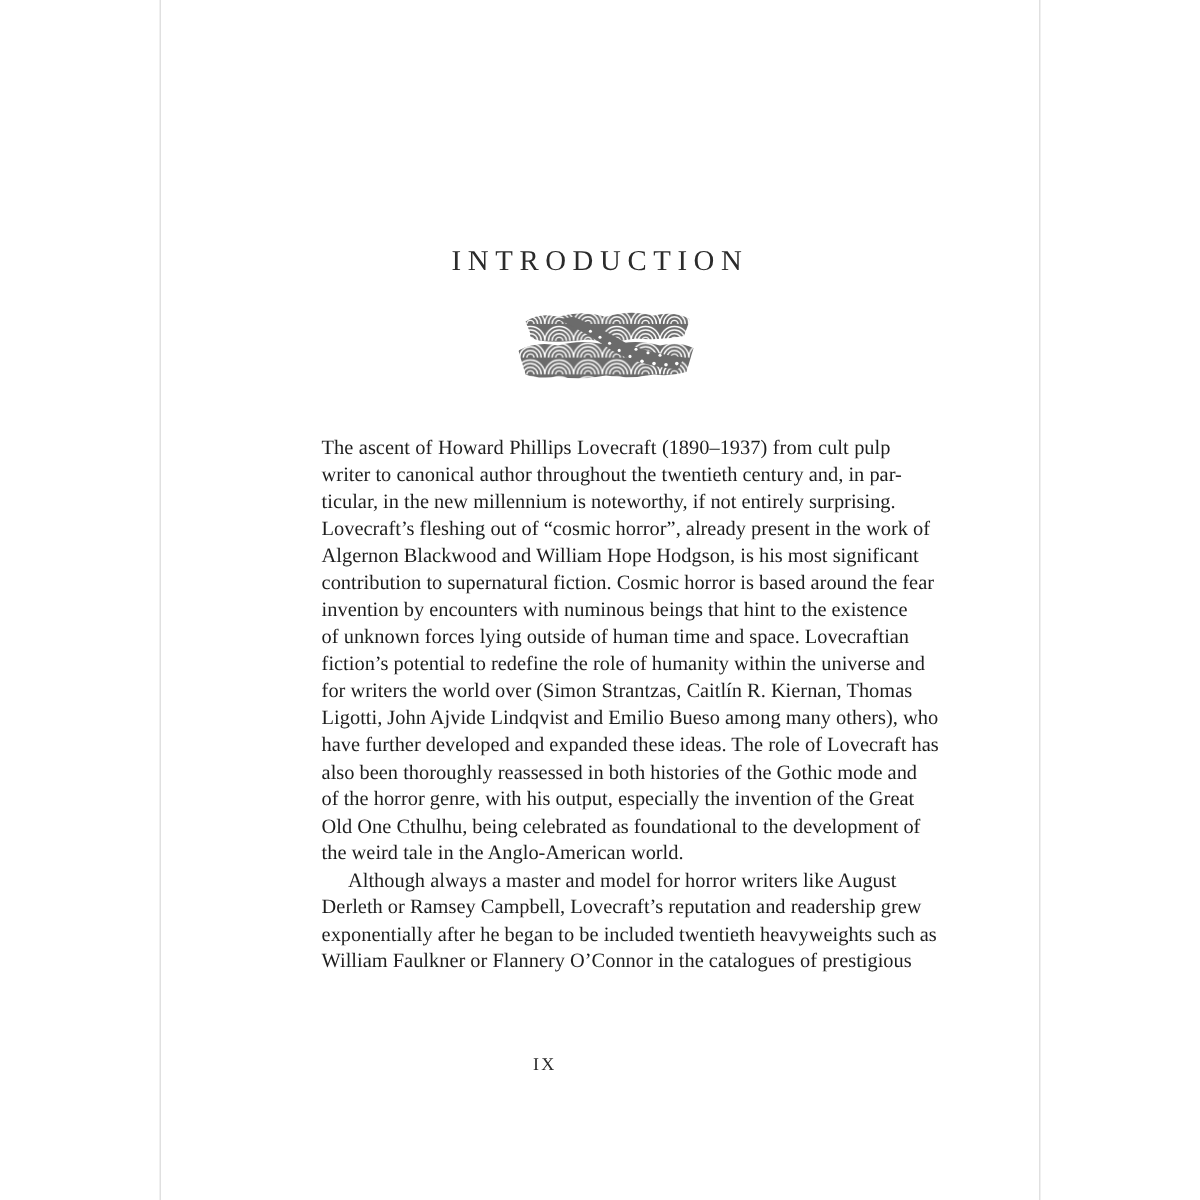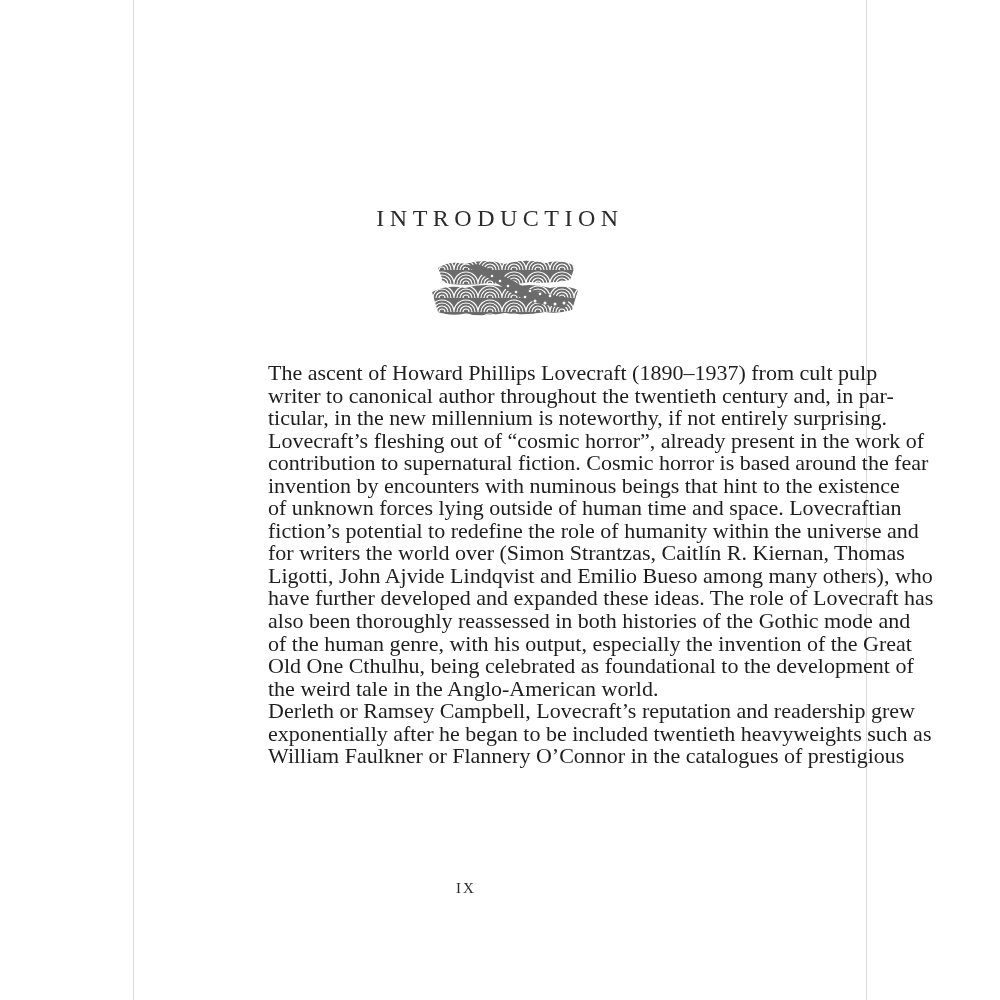--- a/index.html
+++ b/index.html
@@ -8,28 +8,28 @@
   .edge-left { left:133px; }
   .edge-right { left:866px; }
   .title {
     position:absolute; left:0; width:1000px; top:189px; text-align:center;
     font-family:"Liberation Serif","DejaVu Serif",serif; font-size:24px;
     letter-spacing:5.5px; color:#2b2b2b; font-weight:normal;
   }
   .ornament { position:absolute; left:430px; top:256px; width:150px; height:70px; }
   .body-text {
     position:absolute; left:268px; width:474px; top:362px;
-    font-family:"Liberation Serif","DejaVu Serif",serif; font-size:22px;
+    font-family:"Liberation Serif","DejaVu Serif",serif; font-size:17px;
     line-height:22.55px; color:#1e1e1e;
   }
   .line { display:block; text-align:justify; text-align-last:justify; white-space:nowrap; height:22.55px; }
   .line.last { text-align-last:left; }
   .line.indent { text-indent:22px; }
   .folio {
-    position:absolute; left:12px; width:908px; top:880px; text-align:center;
+    position:absolute; left:0; width:908px; top:880px; text-align:center;
     font-family:"Liberation Serif","DejaVu Serif",serif; font-size:15px;
     letter-spacing:2px; color:#2b2b2b;
   }
 </style>
 </head>
 <body>
 
 <div class="page-edge edge-left"></div>
 <div class="page-edge edge-right"></div>
 
@@ -65,32 +65,34 @@
     </g>
   </svg>
 </div>
 
 <div class="body-text">
   <div>
     <span class="line">The ascent of Howard Phillips Lovecraft (1890–1937) from cult pulp</span>
     <span class="line">writer to canonical author throughout the twentieth century and, in par-</span>
     <span class="line">ticular, in the new millennium is noteworthy, if not entirely surprising.</span>
     <span class="line">Lovecraft’s fleshing out of “cosmic horror”, already present in the work of</span>
+    <span class="line">Algernon Blackwood and William Hope Hodgson, is his most significant</span>
     <span class="line">contribution to supernatural fiction. Cosmic horror is based around the fear</span>
     <span class="line">invention by encounters with numinous beings that hint to the existence</span>
     <span class="line">of unknown forces lying outside of human time and space. Lovecraftian</span>
     <span class="line">fiction’s potential to redefine the role of humanity within the universe and</span>
     <span class="line">for writers the world over (Simon Strantzas, Caitlín R. Kiernan, Thomas</span>
     <span class="line">Ligotti, John Ajvide Lindqvist and Emilio Bueso among many others), who</span>
     <span class="line">have further developed and expanded these ideas. The role of Lovecraft has</span>
     <span class="line">also been thoroughly reassessed in both histories of the Gothic mode and</span>
-    <span class="line">of the human genre, with his output, especially the invention of the Great</span>
+    <span class="line">of the horror genre, with his output, especially the invention of the Great</span>
     <span class="line">Old One Cthulhu, being celebrated as foundational to the development of</span>
     <span class="line last">the weird tale in the Anglo-American world.</span>
   </div>
   <div>
+    <span class="line indent">Although always a master and model for horror writers like August</span>
     <span class="line">Derleth or Ramsey Campbell, Lovecraft’s reputation and readership grew</span>
     <span class="line">exponentially after he began to be included twentieth heavyweights such as</span>
     <span class="line">William Faulkner or Flannery O’Connor in the catalogues of prestigious</span>
   </div>
 </div>
 
 <div class="folio">IX</div>
 
 </body></html>

